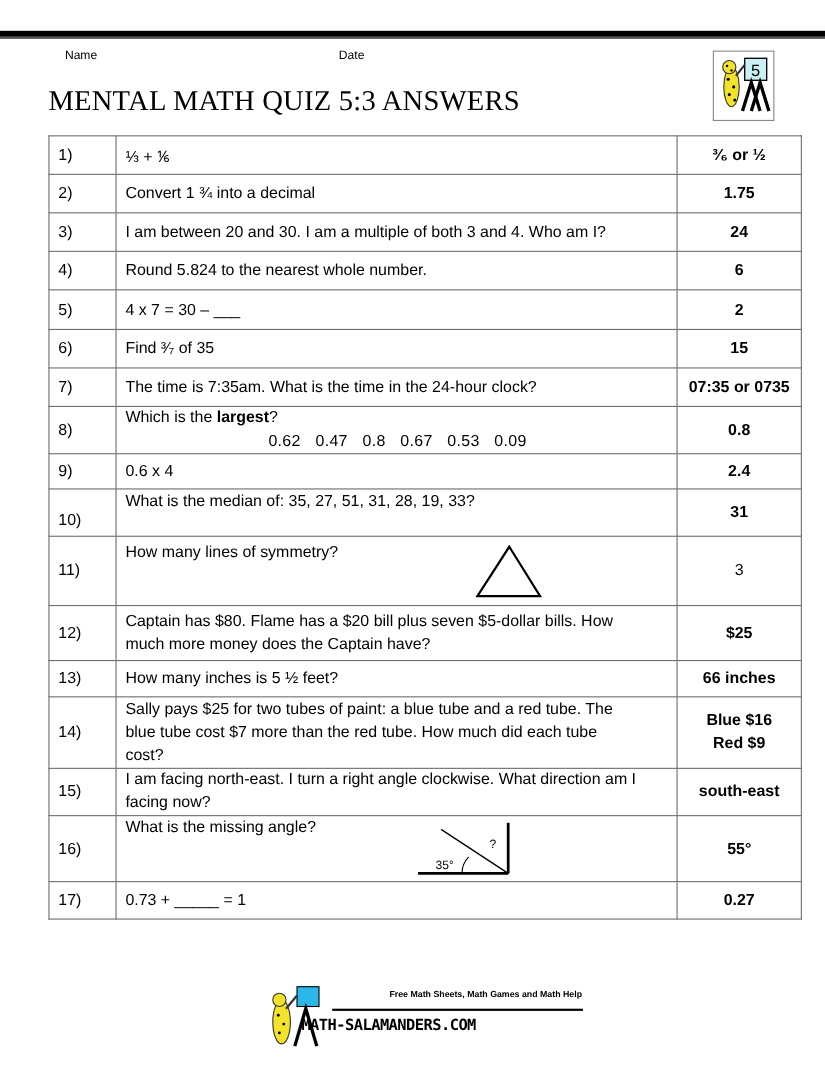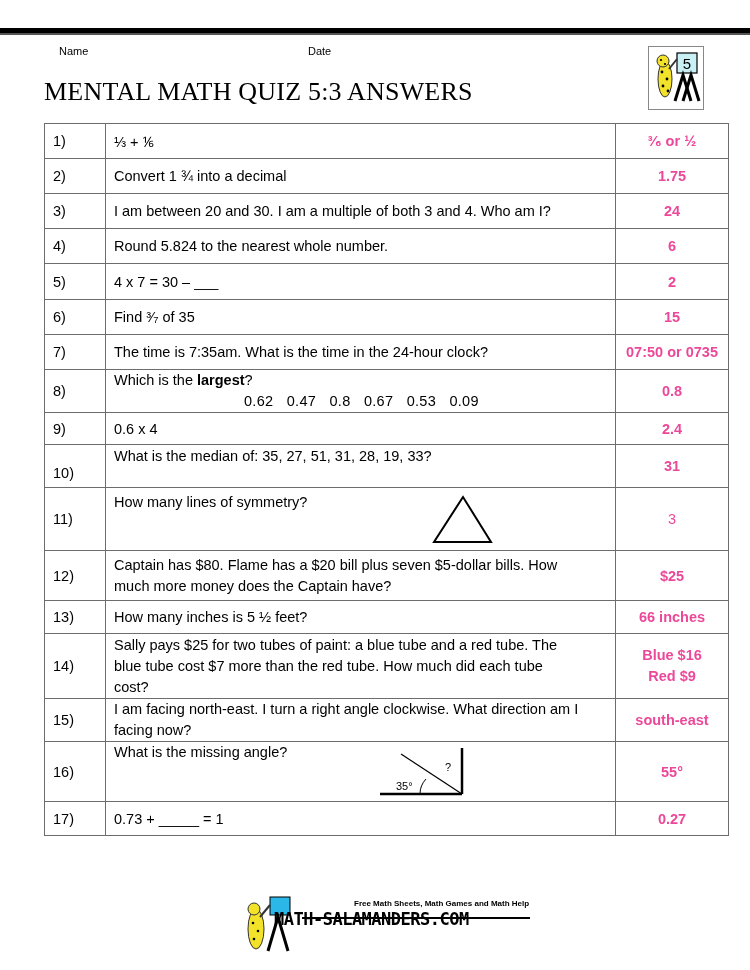--- a/index.html
+++ b/index.html
@@ -5,28 +5,28 @@
   html, body { margin:0; padding:0; }
   body { width:750px; height:970px; background:#ffffff; position:relative; overflow:hidden; font-family:"DejaVu Sans", sans-serif; color:#000; }
   .topbar { position:absolute; left:0; top:28px; width:750px; height:5px; background:#000; border-bottom:2px solid #555; }
   .label-sm { position:absolute; font-size:11px; font-family:"Liberation Sans", sans-serif; }
   .title { position:absolute; left:44px; top:77px; font-family:"Liberation Serif", serif; font-size:26px; letter-spacing:0.2px; }
   .logo-box { position:absolute; left:648px; top:46px; width:54px; height:62px; border:1px solid #888; background:#fff; }
   table.quiz { position:absolute; left:44px; top:123px; width:685px; border-collapse:collapse; font-family:"Liberation Sans", sans-serif; font-size:14.5px; }
   table.quiz td { border:1px solid #6d6d6d; padding:0; vertical-align:middle; }
   td.num { width:52px; padding-left:8px !important; }
   td.q { padding-left:8px !important; }
-  td.ans { width:112px; text-align:center; color:#ec4899; font-weight:bold; }
+  td.ans { width:112px; text-align:center; color:#000000; font-weight:bold; }
   .multi { line-height:21px; }
   .nums8 { padding-left:130px; letter-spacing:0.3px; word-spacing:9px; }
   .qwrap { position:relative; height:100%; }
   .footer { position:absolute; left:240px; top:895px; width:300px; height:60px; }
   .footer-tag { position:absolute; left:78px; top:4px; font-size:8px; font-weight:bold; font-family:"Liberation Sans", sans-serif;padding-left:36px; }
   .footer-line { position:absolute; left:62px; top:22px; width:228px; height:2px; background:#000; }
-  .footer-brand { position:absolute; left:34px; top:14px; font-family:"DejaVu Sans Mono", monospace; font-size:17px; font-weight:bold; letter-spacing:-0.5px; }
+  .footer-brand { position:absolute; left:34px; top:29px; font-family:"DejaVu Sans Mono", monospace; font-size:14px; font-weight:bold; letter-spacing:-0.5px; }
   i.var { font-family:"Liberation Serif", serif; font-style:italic; font-size:16px; }
 </style>
 </head>
 <body>
 
 <div class="topbar"></div>
 
 <span class="label-sm" style="left:44px; top:45px;padding-left:15px;">Name</span>
 <span class="label-sm" style="left:308px; top:45px;text-align:right;">Date</span>
 
@@ -78,21 +78,21 @@
     <td class="ans">2</td>
   </tr>
   <tr style="height:35px">
     <td class="num">6)</td>
     <td class="q">Find ³⁄₇ of 35</td>
     <td class="ans">15</td>
   </tr>
   <tr style="height:35px">
     <td class="num">7)</td>
     <td class="q">The time is 7:35am. What is the time in the 24-hour clock?</td>
-    <td class="ans">07:50 or 0735</td>
+    <td class="ans">07:35 or 0735</td>
   </tr>
   <tr style="height:40px">
     <td class="num">8)</td>
     <td class="q multi">
       <div><span>Which is the </span><b>largest</b><span>?</span></div>
       <div class="nums8">0.62 0.47 0.8 0.67 0.53 0.09</div>
     </td>
     <td class="ans">0.8</td>
   </tr>
   <tr style="height:32px">

